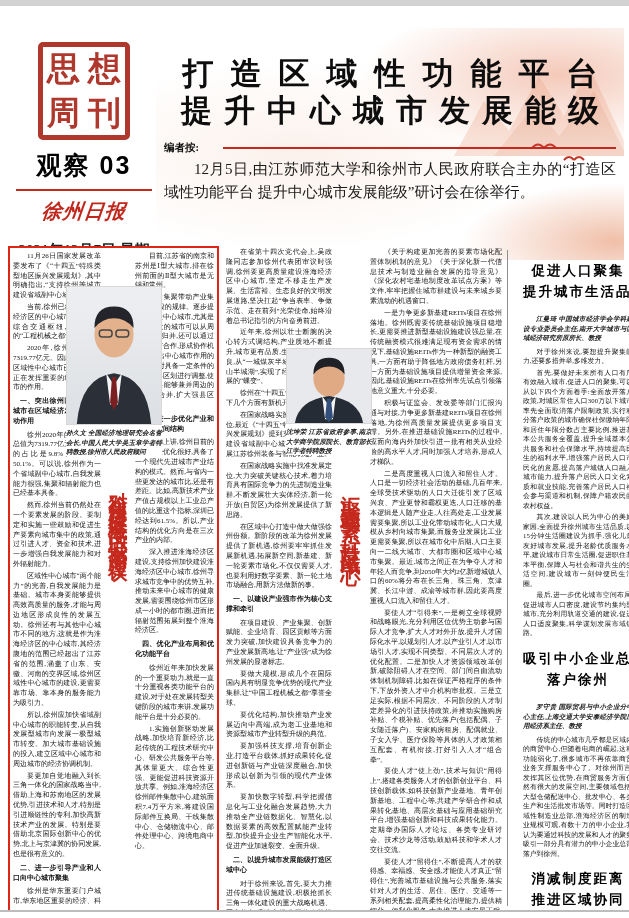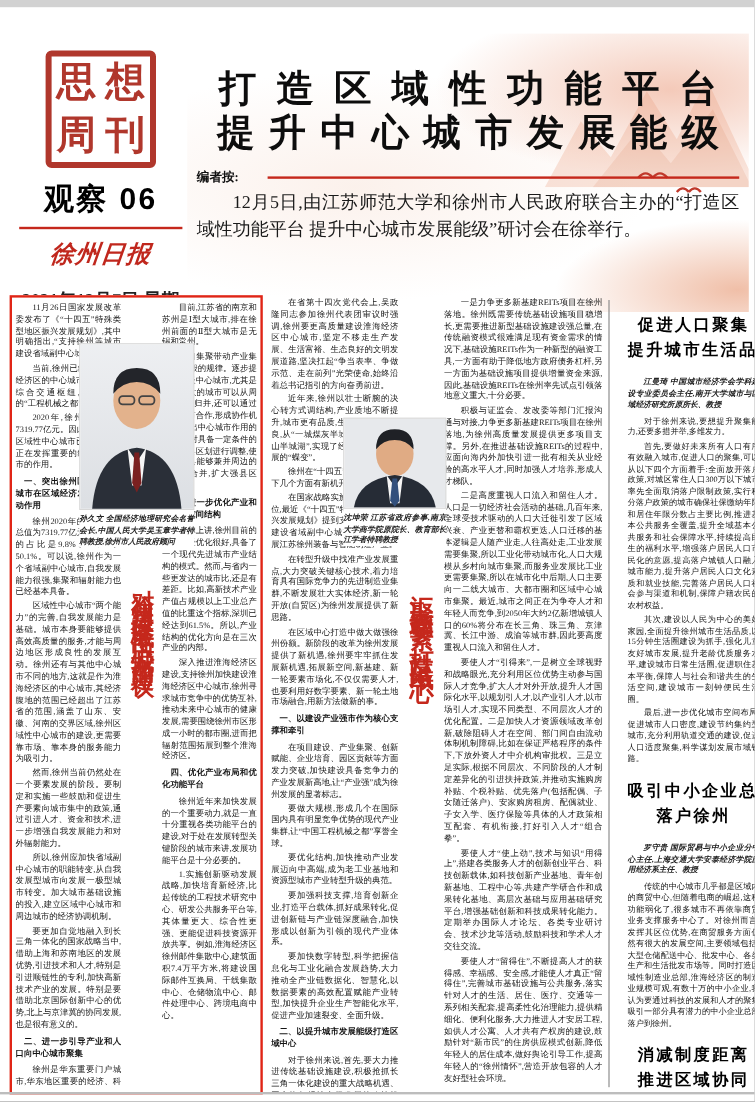--- a/index.html
+++ b/index.html
@@ -86,21 +86,21 @@
 
   <aside class="sidebar">
     <div class="seal">
       <span>思</span>
       <span>想</span>
       <span>周</span>
       <span>刊</span>
     </div>
     <div class="edition">
       <span>观察</span>
-      <span>06</span>
+      <span>03</span>
     </div>
     <hr class="red-rule">
     <div class="paper-logo">徐州日报</div>
     <div class="date-line">2021年12月7日 星期二</div>
     <div class="staff">责编:陈开泉 美编:张芸 校对:卜凡</div>
     <div class="staff">统筹:曲美慧</div>
     <hr class="red-rule">
     <div class="organizer">徐州报业传媒集团 主办</div>
     <hr class="red-rule">
   </aside>
@@ -133,22 +133,22 @@
 
   <section class="left-box">
     <div class="lb-grid">
       <div class="txtcol">
 
       <p class="para t-p">11月26日国家发展改革委发布了《“十四五”特殊类型地区振兴发展规划》,其中明确指出,“支持徐州等城市建设省域副中心城市”。</p>
           <p class="para t-p">当前,徐州已经成为淮海经济区的中心城市,全国性的综合交通枢纽,全国著名的“工程机械之都”。</p>
           <p class="para t-p">2020年,徐州GDP达到7319.77亿元。因此,徐州作为区域性中心城市已经成熟,并正在发挥重要的经济中心城市的作用。</p>
           <p class="para t-h">一、突出徐州区域性中心城市在区域经济发展中的带动作用</p>
           <p class="para t-p">徐州2020年的地区生产总值为7319.77亿元,三次产业的占比是9.8%、40.1%、50.1%。可以说,徐州作为一个省域副中心城市,自我发展能力很强,集聚和辐射能力也已经基本具备。</p>
+          <p class="para t-p">然而,徐州当前仍然处在一个要素发展的阶段。要制定和实施一些鼓励和促进生产要素向城市集中的政策,通过引进人才、资金和技术,进一步增强自我发展能力和对外辐射能力。</p>
           <p class="para t-p">区域性中心城市“两个能力”的完善,自我发展能力是基础。城市本身要能够提供高效高质量的服务,才能与周边地区形成良性的发展互动。徐州还有与其他中心城市不同的地方,这就是作为淮海经济区的中心城市,其经济腹地的范围已经超出了江苏省的范围,涵盖了山东、安徽、河南的交界区域,徐州区域性中心城市的建设,更需要靠市场、靠本身的服务能力为吸引力。</p>
-          <p class="para t-p">然而,徐州当前仍然处在一个要素发展的阶段。要制定和实施一些鼓励和促进生产要素向城市集中的政策,通过引进人才、资金和技术,进一步增强自我发展能力和对外辐射能力。</p>
           <p class="para t-p">所以,徐州应加快省域副中心城市的职能转变,从自我发展型城市向发展一极型城市转变。加大城市基础设施的投入,建立区域中心城市和周边城市的经济协调机制。</p>
           <p class="para t-p">要更加自觉地融入到长三角一体化的国家战略当中,借助上海和苏南地区的发展优势,引进技术和人才,特别是引进顺链性的专利,加快高新技术产业的发展。特别是要借助北京国际创新中心的优势,北上与京津冀的协同发展,也是很有意义的。</p>
           <p class="para t-h">二、进一步引导产业和人口向中心城市聚集</p>
           <p class="para t-p">徐州是华东重要门户城市,华东地区重要的经济、科教、文化、金融、医疗和对外贸易中心,也是国家“一带一路”重要节点城市,长三角北翼副中心城市,徐州都市圈核心城市,国际新能源基地,有“中国工程机械之都”的美誉。作为区域性中心城市,省域的副中心城市,继续汇聚人口至少到2035年都是一个趋势。目标是尽快进入Ⅰ型大城市的行列。</p>
         </div>
       <div class="gutter">
         <div class="v-title v-title-a">对徐州建设区域性中心城市的建议</div>
       </div>
       <div class="txtcol">
 
@@ -185,39 +185,40 @@
   </section>
 
   <section class="center-sec">
     <div class="cs-grid">
       <div class="txtcol">
 
       <p class="para t-p">在省第十四次党代会上,吴政隆同志参加徐州代表团审议时强调,徐州要更高质量建设淮海经济区中心城市,坚定不移走生产发展、生活富裕、生态良好的文明发展道路,坚决扛起“争当表率、争做示范、走在前列”光荣使命,始终沿着总书记指引的方向奋勇前进。</p>
           <p class="para t-p">近年来,徐州以壮士断腕的决心转方式调结构,产业质地不断提升,城市更有品质,生态环境更加优良,从“一城煤灰半城土”到“一城青山半城湖”,实现了经济社会转型发展的“蝶变”。</p>
           <p class="para t-p">徐州在“十四五”时期,需要在以下几个方面有新机开新局。</p>
           <p class="para t-p">在国家战略实施中找准发展定位,最近《“十四五”特殊类型地区振兴发展规划》提到支持徐州等城市建设省域副中心城市,重点培育发展江苏徐州装备与智能制造产业。</p>
-          <p class="para t-p">在转型升级中找准产业发展重点,大力突破关键核心技术,着力培育具有国际竞争力的先进制造业集群,不断发展壮大实体经济,新一轮开放(自贸区)为徐州发展提供了新思路。</p>
+          <p class="para t-p">在国家战略实施中找准发展定位,大力突破关键核心技术,着力培育具有国际竞争力的先进制造业集群,不断发展壮大实体经济,新一轮开放(自贸区)为徐州发展提供了新思路。</p>
           <p class="para t-p">在区域中心打造中做大做强徐州份额。新阶段的改革为徐州发展提供了新机遇,徐州要牢牢抓住发展新机遇,拓展新空间,新基建、新一轮要素市场化,不仅仅需要人才,也要利用好数字要素、新一轮土地市场融合,用新方法做新的事。</p>
           <p class="para t-h">一、以建设产业强市作为核心支撑和牵引</p>
           <p class="para t-p">在项目建设、产业集聚、创新赋能、企业培育、园区贡献等方面发力突破,加快建设具备竞争力的产业发展新高地,让“产业强”成为徐州发展的显著标志。</p>
           <p class="para t-p">要做大规模,形成几个在国际国内具有明显竞争优势的现代产业集群,让“中国工程机械之都”享誉全球。</p>
           <p class="para t-p">要优化结构,加快推动产业发展迈向中高端,成为老工业基地和资源型城市产业转型升级的典范。</p>
           <p class="para t-p">要加强科技支撑,培育创新企业,打造平台载体,抓好成果转化,促进创新链与产业链深度融合,加快形成以创新为引领的现代产业体系。</p>
           <p class="para t-p">要加快数字转型,科学把握信息化与工业化融合发展趋势,大力推动全产业链数据化、智慧化,以数据要素的高效配置赋能产业转型,加快提升企业生产智能化水平,促进产业加速裂变、全面升级。</p>
           <p class="para t-h">二、以提升城市发展能级打造区域中心</p>
           <p class="para t-p">对于徐州来说,首先,要大力推进传统基础设施建设,积极抢抓长三角一体化建设的重大战略机遇、国家恢复经济市场发展的政策机遇、新冠肺炎疫情催生的市场机遇,推动在建项目提速实施,对冲和降低疫情影响,进一步开拓思路、更新理念,进一步扩大有效投资,培育新的增长点。其次,要加快推进新型基础设施建设,布局一批现代服务业、先进制造业转型促进基础设施,提升城市发展能级,强化工业互联网建设,加快构建现代产业体系。同时,针对新基建与传统基建,要聚焦高质量发展的关键领域和薄弱环节,加快数据中心等新型基础设施建设进度,推动地区交通、能源、信息基础设施的互联互通,加大城乡基础设施补短板力度。</p>
         </div>
       <div class="gutter">
         <div class="v-title-b">
           <span>汇聚高端要素</span>
           <span>打造区域中心</span>
         </div>
       </div>
       <div class="txtcol">
 
+      <p class="para t-p">《关于构建更加完善的要素市场化配置体制机制的意见》《关于深化新一代信息技术与制造业融合发展的指导意见》《深化农村宅基地制度改革试点方案》等文件,牢牢把握住城市群建设与未来城乡要素流动的机遇窗口。</p>
           <p class="para t-p">一是力争更多新基建REITs项目在徐州落地。徐州既需要传统基础设施项目稳增长,更需要推进新型基础设施建设强总量,在传统融资模式很难满足现有资金需求的情况下,基础设施REITs作为一种新型的融资工具,一方面有助于降低地方政府债务杠杆,另一方面为基础设施项目提供增量资金来源,因此,基础设施REITs在徐州率先试点引领落地意义重大,十分必要。</p>
           <p class="para t-p">积极与证监会、发改委等部门汇报沟通与对接,力争更多新基建REITs项目在徐州落地,为徐州高质量发展提供更多项目支撑。另外,在推进基础设施REITs的过程中,应面向海内外加快引进一批有相关从业经验的高水平人才,同时加强人才培养,形成人才梯队。</p>
           <p class="para t-p">二是高度重视人口流入和留住人才。人口是一切经济社会活动的基础,几百年来,全球受技术驱动的人口大迁徙引发了区域兴衰、产业更替和霸权更迭,人口迁移的基本逻辑是人随产业走,人往高处走,工业发展需要集聚,所以工业化带动城市化,人口大规模从乡村向城市集聚,而服务业发展比工业更需要集聚,所以在城市化中后期,人口主要向一二线大城市、大都市圈和区域中心城市集聚。最近,城市之间正在为争夺人才和年轻人而竞争,到2050年大约2亿新增城镇人口的60%将分布在长三角、珠三角、京津冀、长江中游、成渝等城市群,因此要高度重视人口流入和留住人才。</p>
           <p class="para t-p">要使人才“引得来”,一是树立全球视野和战略眼光,充分利用区位优势主动参与国际人才竞争,扩大人才对外开放,提升人才国际化水平,以规划引人才,以产业引人才,以市场引人才,实现不同类型、不同层次人才的优化配置。二是加快人才资源领域改革创新,破除阻碍人才在空间、部门间自由流动体制机制障碍,比如在保证严格程序的条件下,下放外资人才中介机构审批权。三是立足实际,根据不同层次、不同阶段的人才制定差异化的引进扶持政策,并推动实施购房补贴、个税补贴、优先落户(包括配偶、子女随迁落户)、安家购房租房、配偶就业、子女入学、医疗保险等具体的人才政策相互配套、有机衔接,打好引入人才“组合拳”。</p>
           <p class="para t-p">要使人才“使上劲”,技术与知识“用得上”,搭建各类服务人才的创新创业平台、科技创新载体,如科技创新产业基地、青年创新基地、工程中心等,共建产学研合作和成果转化基地、高层次基础与应用基础研究平台,增强基础创新和科技成果转化能力。定期举办国际人才论坛、各类专业研讨会、技术沙龙等活动,鼓励科技和学术人才交往交流。</p>
           <p class="para t-p">要使人才“留得住”,不断提高人才的获得感、幸福感、安全感,才能使人才真正“留得住”,完善城市基础设施与公共服务,落实针对人才的生活、居住、医疗、交通等一系列相关配套,提高柔性化治理能力,提供精细化、便利化服务,大力推进人才安居工程,如供人才公寓、人才共有产权房的建设,鼓励针对“新市民”的住房供应模式创新,降低年轻人的居住成本,做好舆论引导工作,提高年轻人的“徐州情怀”,营造开放包容的人才友好型社会环境。</p>
         </div>
       <figure class="photo-fig photo-b">
         <svg viewBox="0 0 86 76">
           <rect width="86" height="76" fill="#e7e9ec"></rect>

